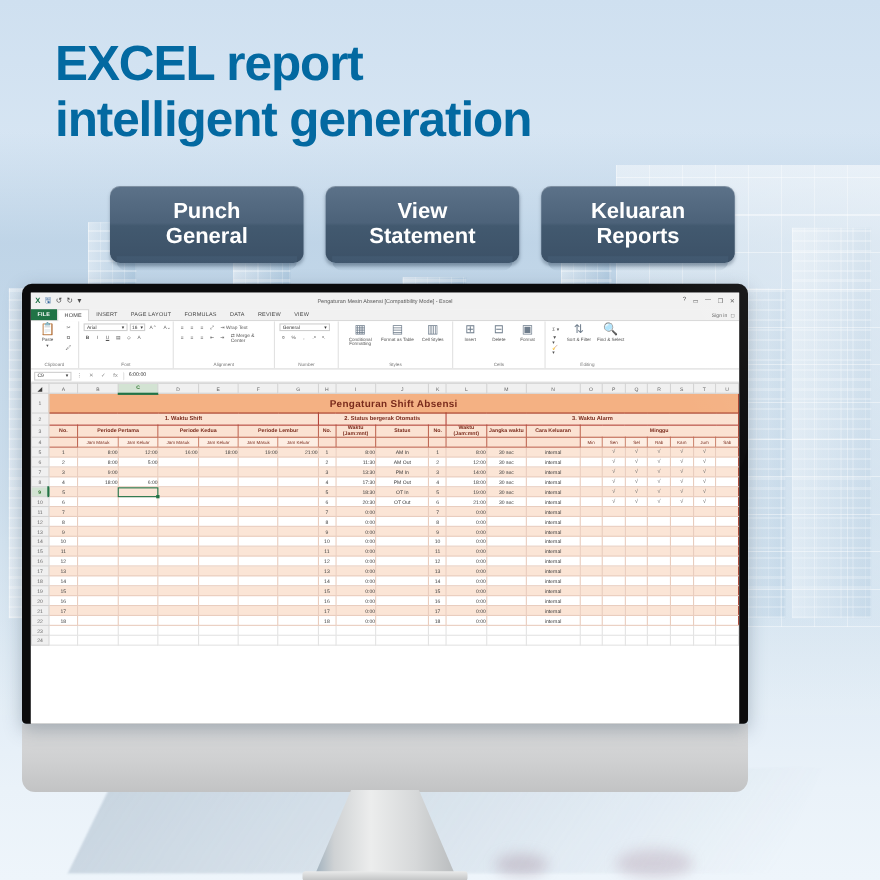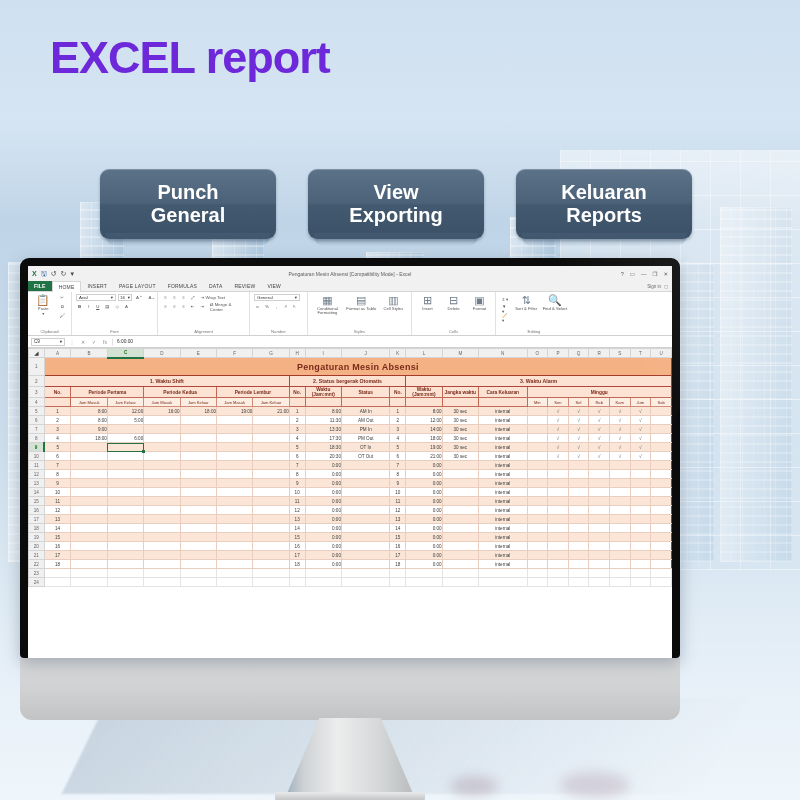--- a/index.html
+++ b/index.html
@@ -53,28 +53,28 @@
     background:linear-gradient(100deg, rgba(150,170,188,.40), rgba(160,180,198,.14) 70%, rgba(160,180,198,0));
     transform:skewX(-26deg);
     filter:blur(1px);
   }
   .blob{ position:absolute; border-radius:50%; filter:blur(6px); }
 
   
   #headline{
     position:absolute; left:50px; top:33px; width:640px;
     font-size:45px; line-height:1.13; font-weight:bold;
-    color:#6d28d9; letter-spacing:-1px;
+    color:#0369a1; letter-spacing:-1px;
   }
   #headline .l2{ display:block; }
 
   
   #buttons{
     position:absolute; left:100px; top:169px;
-    display:flex; gap:32px;
+    display:flex; gap:20px;
   }
   .pill{
     width:176px; height:70px; border-radius:9px;
     background:linear-gradient(180deg,#5c7289 0%,#4c6279 48%,#42596f 52%,#3c5167 100%);
     color:#fff; font-size:20px; font-weight:bold; line-height:1.14;
     display:flex; align-items:center; justify-content:center; text-align:center;
     box-shadow:0 2px 3px rgba(40,60,80,.35), inset 0 1px 0 rgba(255,255,255,.22);
     position:relative;
     cursor:pointer;
   }
@@ -268,33 +268,34 @@
   </div>
   <div id="bg-glass-right"></div>
   <div id="bg-floor"></div>
   <div id="bg-floor-shadow"></div>
   <div class="blob" style="left:450px; bottom:4px; width:48px; height:20px; background:rgba(150,120,140,.30);"></div>
   <div class="blob" style="left:560px; bottom:2px; width:70px; height:26px; background:rgba(160,130,150,.28);"></div>
 </div>
 
 <div id="headline">
   <span class="l1">EXCEL report</span>
+  <span class="l2">intelligent generation</span>
 </div>
 
 <div id="buttons">
   <div class="pill">
     <span>
       <span>Punch</span>
       <span style="display:block">General</span>
     </span>
   </div>
   <div class="pill">
     <span>
       <span>View</span>
-      <span style="display:block">Exporting</span>
+      <span style="display:block">Statement</span>
     </span>
   </div>
   <div class="pill">
     <span>
       <span>Keluaran</span>
       <span style="display:block">Reports</span>
     </span>
   </div>
 </div>
 
@@ -536,21 +537,21 @@
                 <th class="colhead">Q</th>
                 <th class="colhead">R</th>
                 <th class="colhead">S</th>
                 <th class="colhead">T</th>
                 <th class="colhead">U</th>
               </tr>
             </thead>
           <tbody id="sheet-body">
               <tr>
                 <td class="rowhead">1</td>
-                <td class="r-title" colspan="21">Pengaturan Mesin Absensi</td>
+                <td class="r-title" colspan="21">Pengaturan Shift Absensi</td>
               </tr>
               <tr>
                 <td class="rowhead">2</td>
                 <td class="sect" colspan="7">1. Waktu Shift</td>
                 <td class="sect" colspan="4">2. Status bergerak Otomatis</td>
                 <td class="sect rightedge" colspan="10">3. Waktu Alarm</td>
               </tr>
               <tr>
                 <td class="rowhead">3</td>
                 <td class="sub">No.</td>

